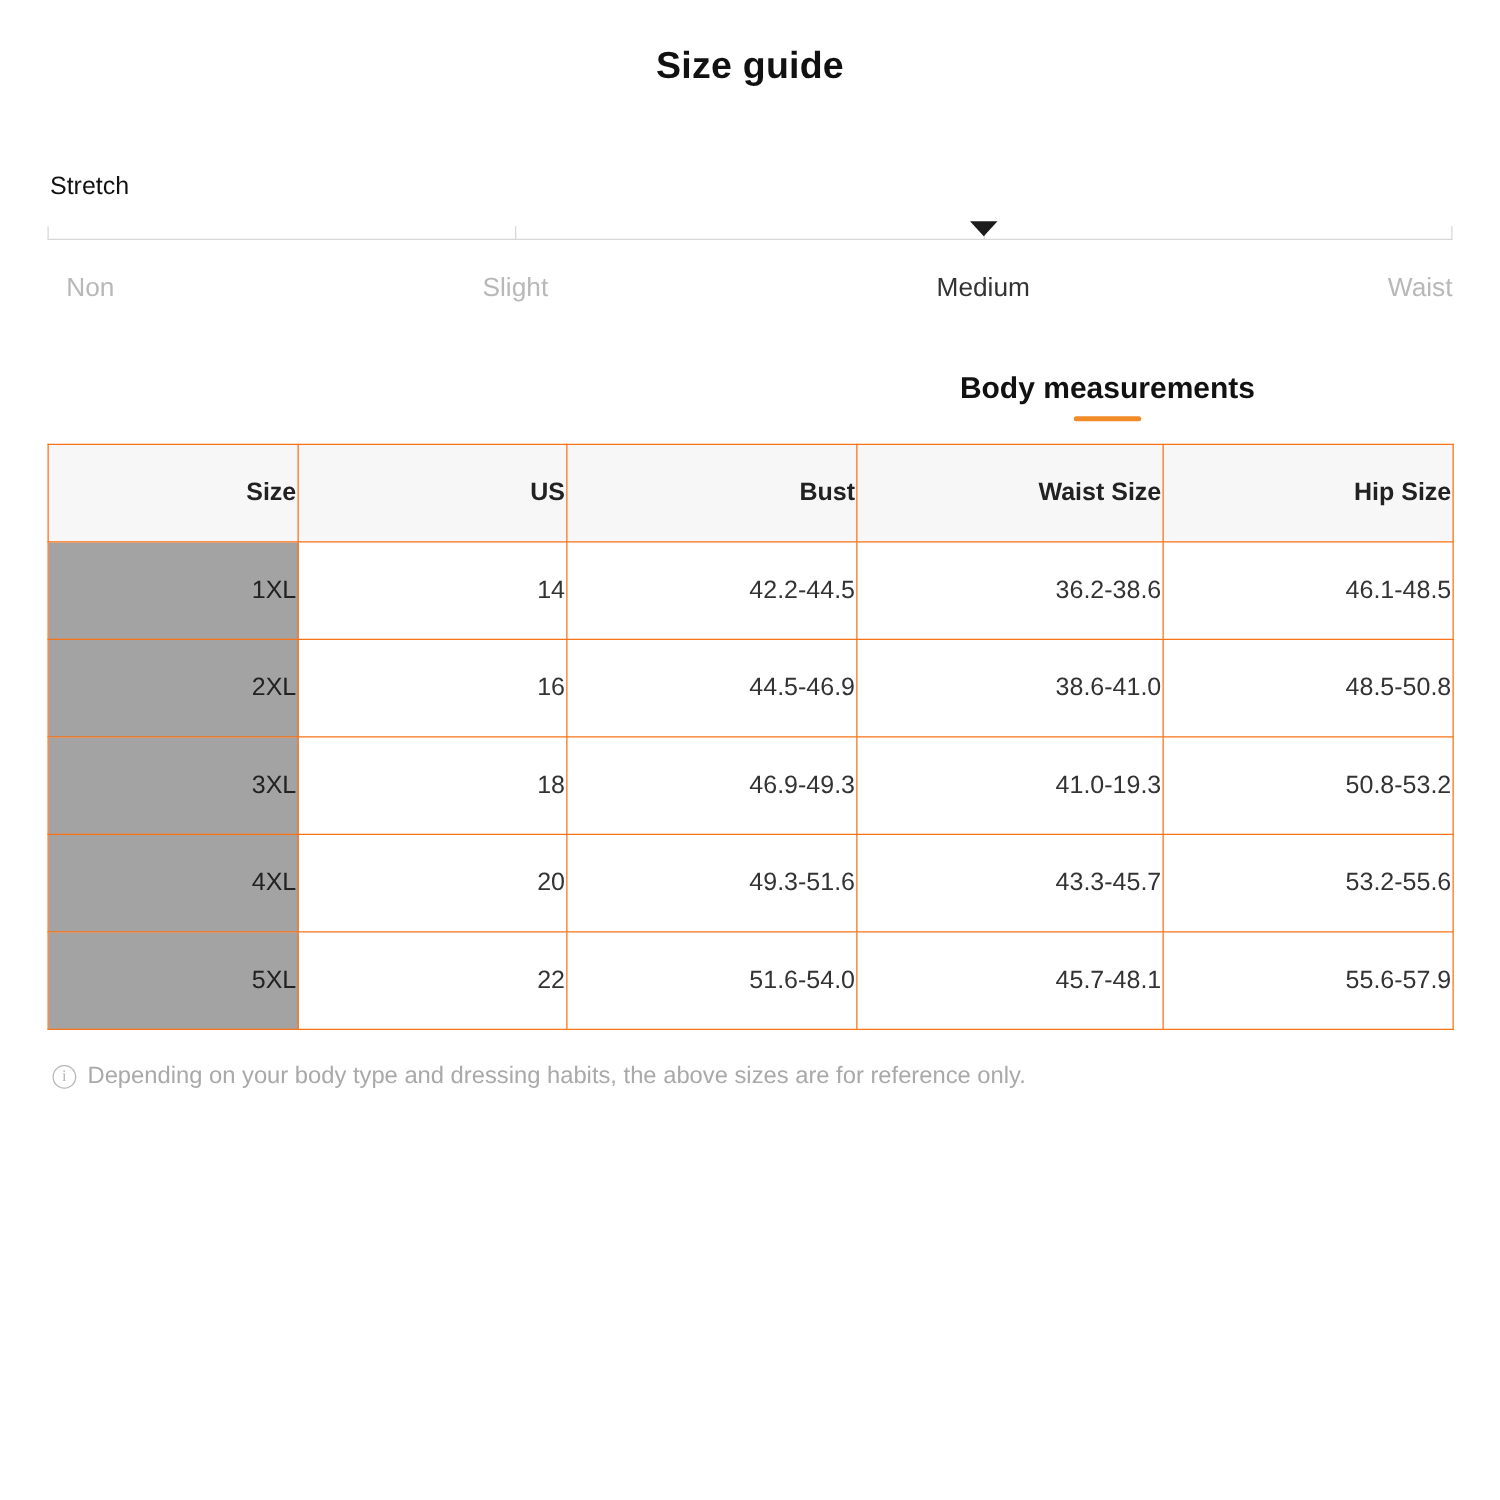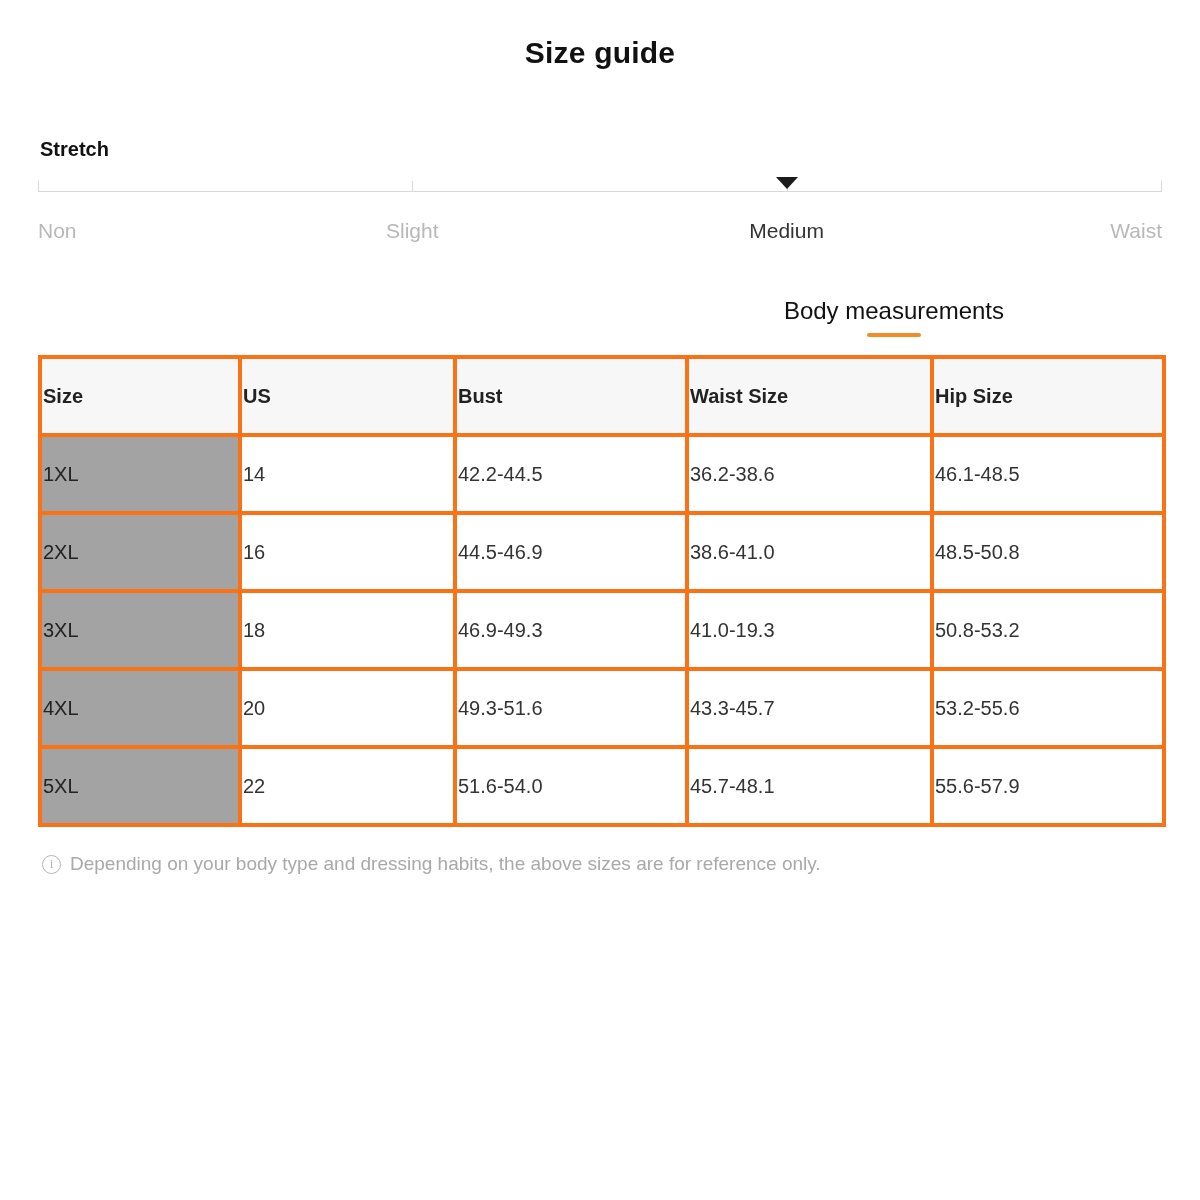--- a/index.html
+++ b/index.html
@@ -31,21 +31,21 @@
     margin: 0;
   }
 
   
   .scale-section { margin-top: 0; }
   .scale-section.stretch { margin-top: 68px; }
   .scale-section.fit { margin-top: 24px; }
 
   .scale-label {
     font-size: 20px;
-    font-weight: bold;
+    font-weight: normal;
     color: #111111;
     margin: 11px 0 16px 2px;
   }
 
   .scale-track-wrap {
     position: relative;
     height: 46px;
   }
   .scale-track {
     position: absolute;
@@ -95,21 +95,21 @@
   
   .bm-head-row {
     margin-top: 44px;
     display: flex;
     justify-content: flex-end;
     padding-right: 158px;
   }
   .bm-head {
     position: relative;
     font-size: 24px;
-    font-weight: normal;
+    font-weight: bold;
     color: #111111;
     padding-bottom: 14px;
     text-align: center;
   }
   .bm-underline {
     position: absolute;
     left: 50%;
     transform: translateX(-50%);
     bottom: 2px;
     width: 54px;
@@ -120,23 +120,23 @@
 
   
   .size-table {
     width: 1124px;
     margin-top: 16px;
     border-collapse: collapse;
     border: 1px solid #eaeaea;
     table-layout: fixed;
   }
   .size-table th, .size-table td {
-    border: 4px solid #f97316;
+    border: 1px solid #f97316;
     height: 78px;
-    text-align: left;
+    text-align: right;
     font-size: 20px;
     color: #333333;
     font-weight: normal;
   }
   .size-table thead th {
     background: #f7f7f7;
     font-weight: bold;
     color: #222222;
   }
   .size-table tbody td.first-col {
@@ -184,21 +184,21 @@
     <div class="scale-label">Stretch</div>
     <div class="scale-track-wrap">
       <div class="scale-track"></div>
       <div class="tick edge-left"></div>
       <div class="tick" style="left:33.3%"></div>
       <div class="tick" style="left:66.6%"></div>
       <div class="tick edge-right"></div>
       <div class="marker" style="left:66.6%"></div>
     </div>
     <div class="scale-labels">
-      <span style="left:0">Non</span>
+      <span style="left:15px">Non</span>
       <span style="left:33.3%; transform:translateX(-50%)">Slight</span>
       <span class="active" style="left:66.6%; transform:translateX(-50%)">Medium</span>
       <span style="right:0">Waist</span>
     </div>
   </section>
 
 
   <div class="bm-head-row">
     <div class="bm-head">
       <span>Body measurements</span>

